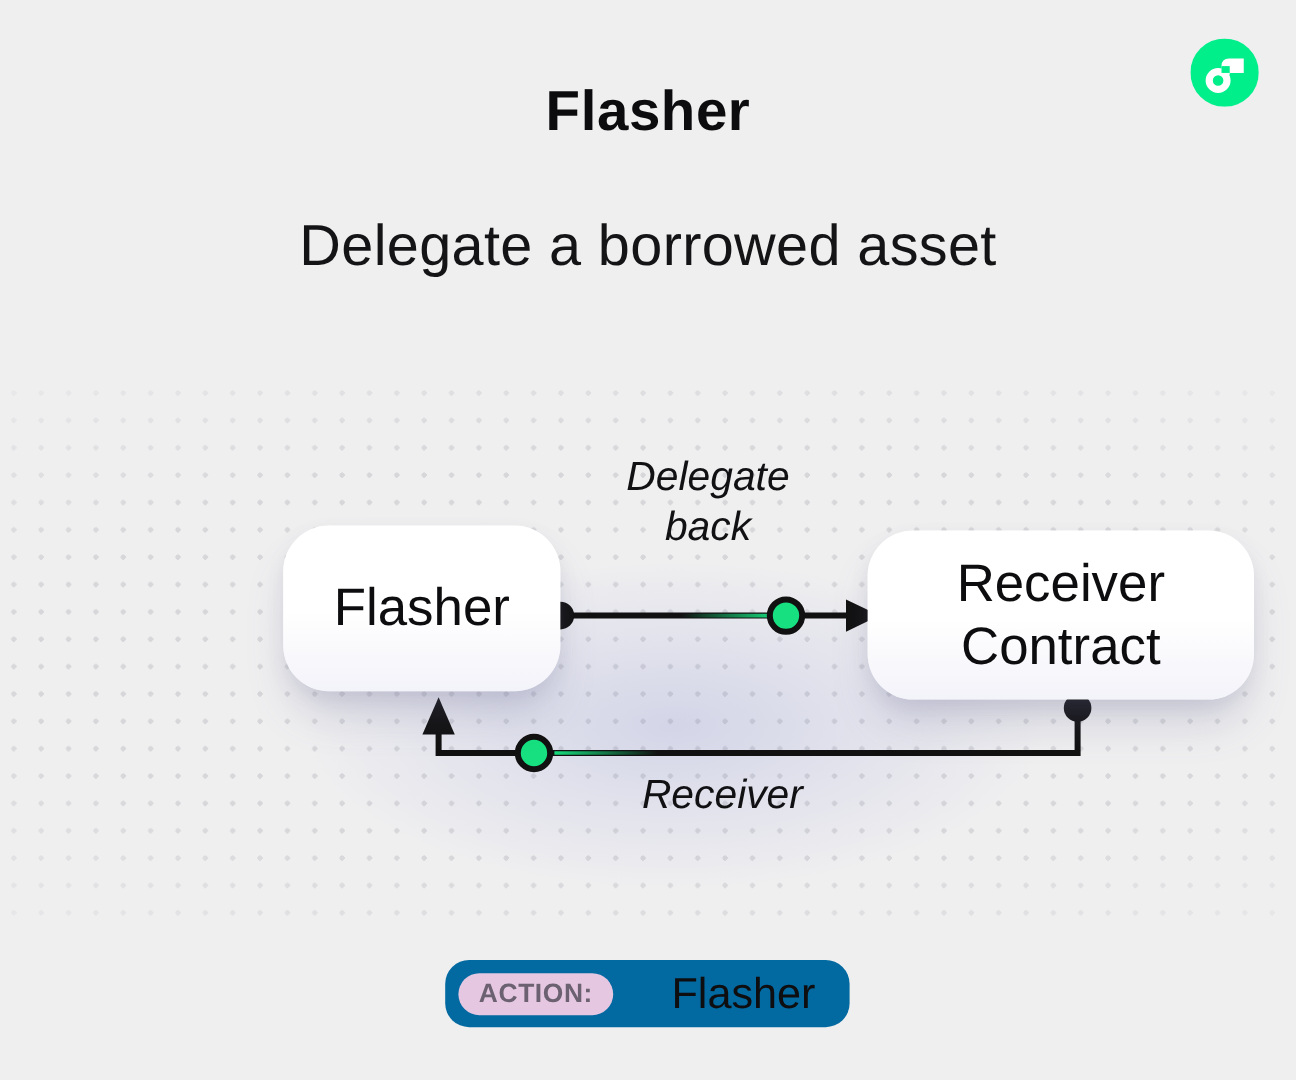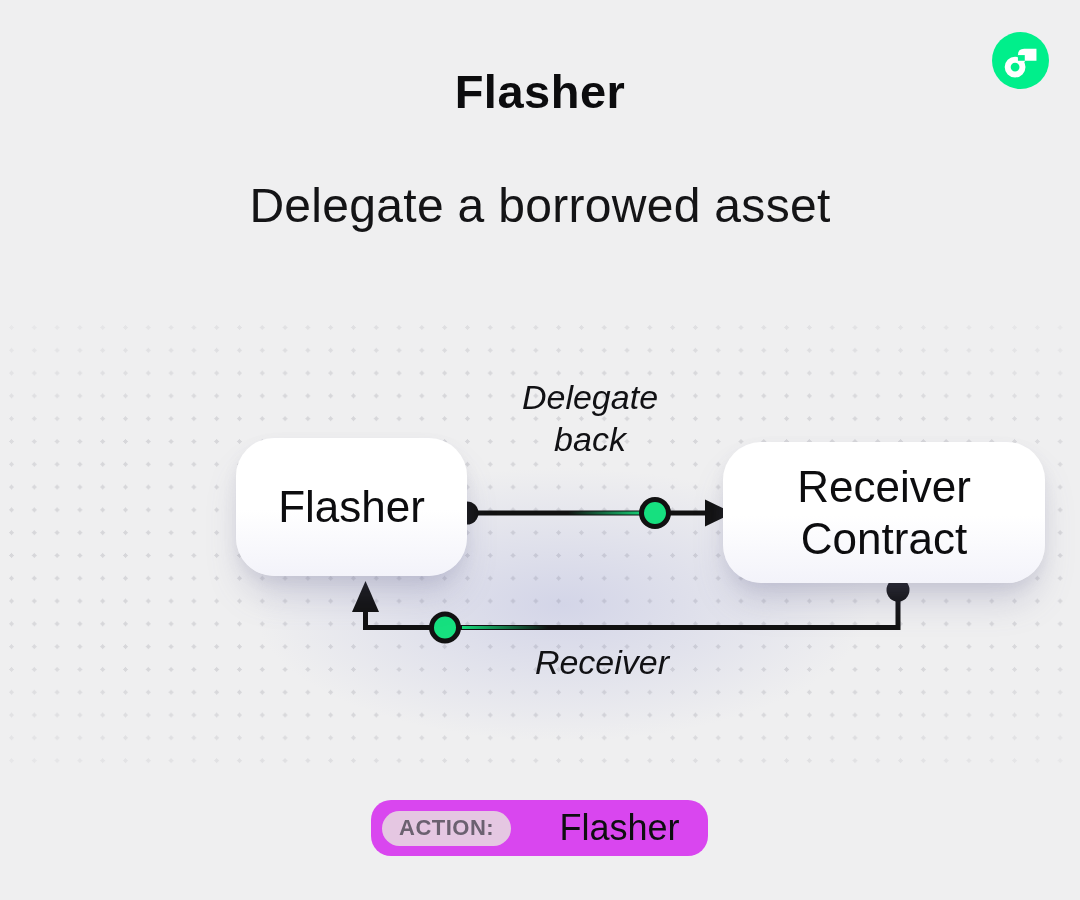--- a/index.html
+++ b/index.html
@@ -57,21 +57,21 @@
     font-style:italic;font-size:34px;line-height:42px;color:#111114;
   }
   .flow-label span{display:block;}
   .lbl-call{left:27px;top:473px;width:220px;}
   .lbl-delegate{left:480px;top:376px;width:220px;}
   .lbl-repay{left:452px;top:641px;width:300px;}
   .connectors{position:absolute;left:0;top:0;width:1080px;height:900px;}
   
   .badge{
     position:absolute;left:371px;top:800px;width:337px;height:56px;
-    background:#d946ef;border-radius:20px;
+    background:#0369a1;border-radius:20px;
     display:flex;align-items:center;
     padding:0;box-sizing:border-box;gap:20px;
   }
   .badge-key{
     margin-left:11px;
     background:#E5C7E2;border-radius:18px;
     height:35px;display:flex;align-items:center;
     padding:0 17px;
     font-size:22px;font-weight:600;letter-spacing:.5px;color:#6B6170;
   }

